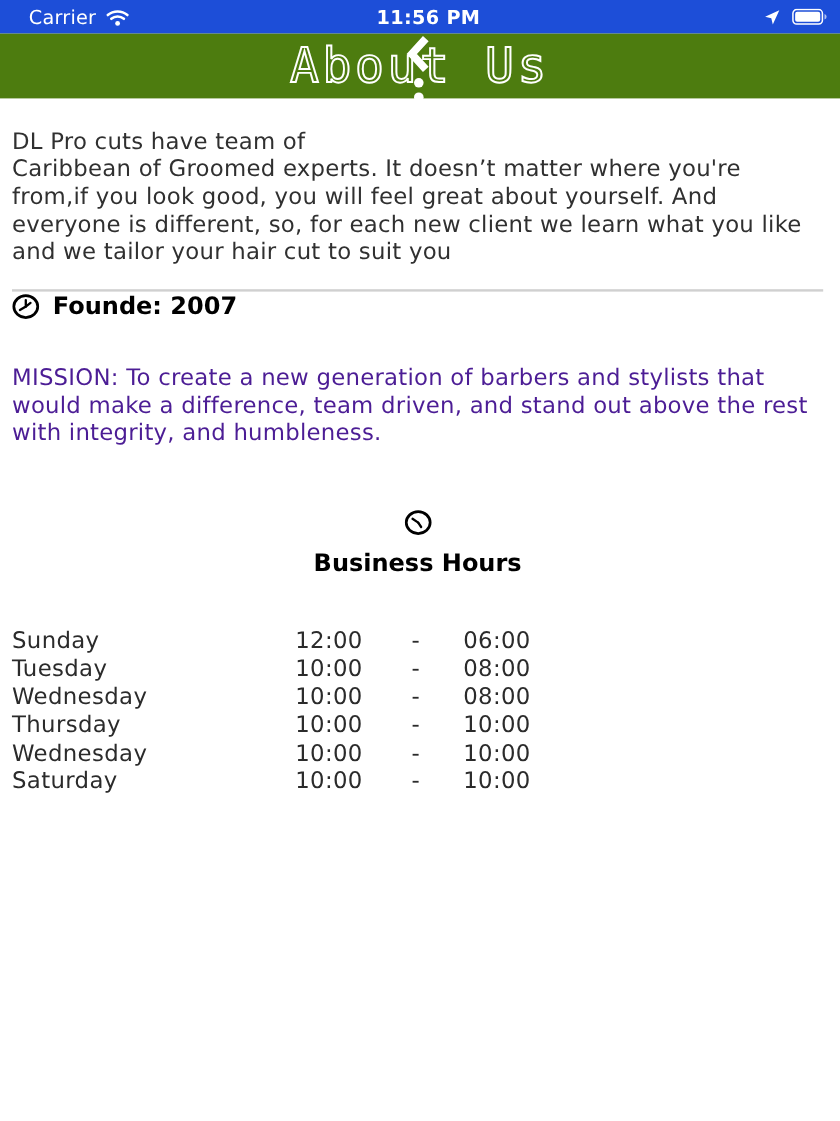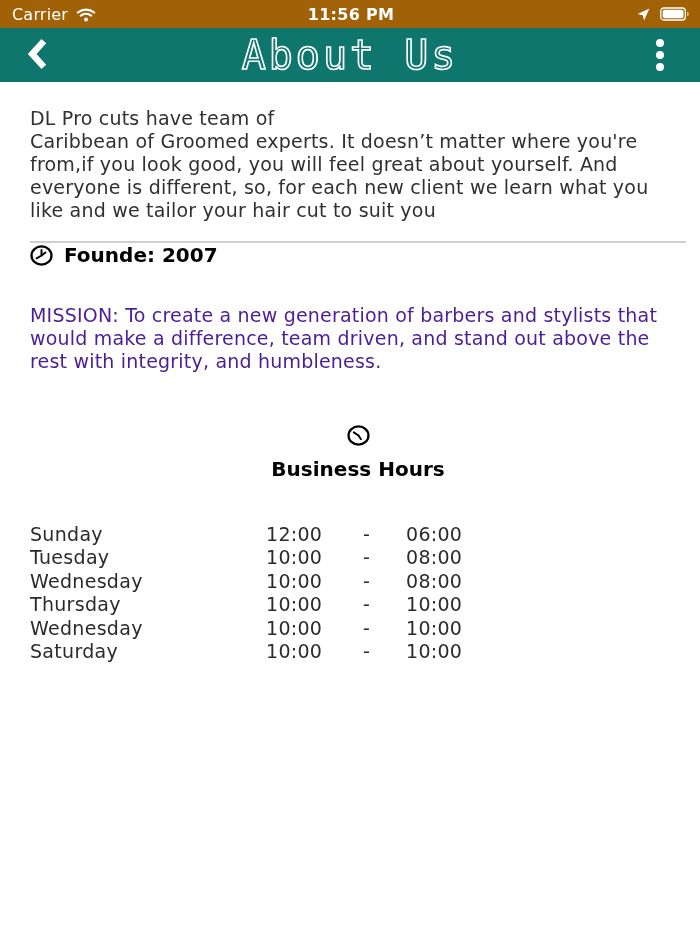--- a/index.html
+++ b/index.html
@@ -8,42 +8,43 @@
     font-family: "DejaVu Sans", "Liberation Sans", sans-serif;
     background: #ffffff;
     color: #2e2e2e;
     overflow: hidden;
   }
   .phone { width: 700px; height: 934px; background: #fff; position: relative; }
 
   
   .status-bar {
     height: 28px;
-    background: #a16207;
+    background: #1d4ed8;
     display: flex;
     align-items: center;
     justify-content: space-between;
-    padding: 0 10px 0 12px;
+    padding: 0 10px 0 24px;
     color: #fff;
   }
   .status-left, .status-right { display: flex; align-items: center; gap: 8px; width: 150px; }
   .status-right { justify-content: flex-end; gap: 9px; }
   .carrier-label { font-size: 16px; letter-spacing: 0.2px; }
   .status-time { font-size: 16px; font-weight: bold; letter-spacing: 0.3px; flex: 1; text-align: center; }
   .sicon { display: inline-flex; align-items: center; }
 
   
   .nav-header {
     height: 54px;
-    background: #0f766e;
+    background: #4d7c0f;
     display: flex;
     align-items: center;
     justify-content: space-between;
     padding: 0 18px 0 16px;
     position: relative;
+    flex-direction: column;
   }
   .back-button, .menu-button {
     width: 44px; height: 44px;
     display: flex; align-items: center; justify-content: center;
     cursor: pointer;
     background: none; border: none;
   }
   .page-title {
     position: absolute;
     left: 0; right: 0;
@@ -56,21 +57,21 @@
     pointer-events: none;
     line-height: 54px;
   }
   @supports not (-webkit-text-stroke: 1px #fff) {
     .page-title { color: #fff; -webkit-text-stroke: 0; }
   }
   .kebab { display: flex; flex-direction: column; gap: 4px; }
   .kebab span { width: 8px; height: 8px; border-radius: 50%; background: #fff; display: block; }
 
   
-  .content { padding: 25px 14px 0 30px; }
+  .content { padding: 25px 14px 0 10px; }
   .intro { font-size: 19px; line-height: 23px; color: #303030; letter-spacing: 0.2px; }
   .divider { border: none; border-top: 2px solid #d0d0d0; margin-top: 19px; }
 
   .section-heading {
     display: flex; align-items: center; gap: 11px;
     font-size: 20px; font-weight: bold; color: #000;
     line-height: 24px;
   }
   .heading-founded { }
   .heading-mission { margin-top: 31px; }

